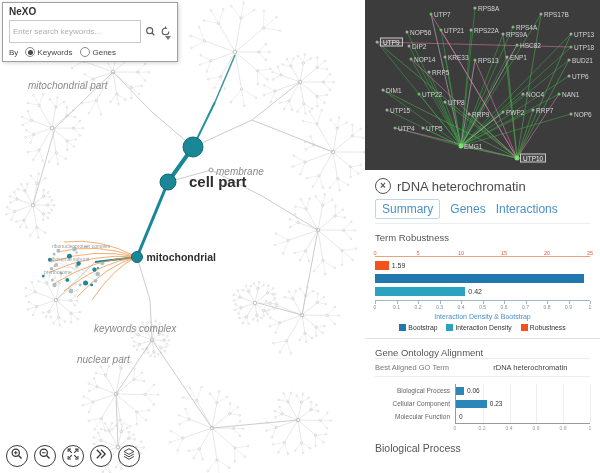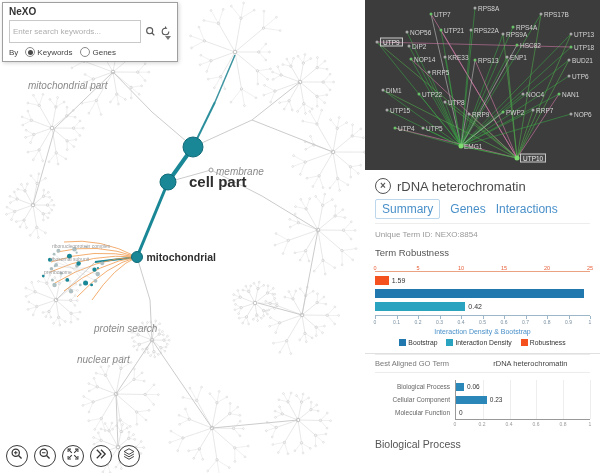--- a/index.html
+++ b/index.html
@@ -1252,21 +1252,21 @@
         <circle cx="211" cy="170" r="2" fill="#fff" stroke="#9a9a9a" stroke-width="1"></circle>
         <circle cx="193" cy="147" r="10" fill="#1a8796" stroke="#0f6b78" stroke-width="1"></circle>
         <circle cx="168" cy="182" r="8" fill="#1a8796" stroke="#0f6b78" stroke-width="1"></circle>
         <circle cx="137" cy="257" r="5.5" fill="#1a8796" stroke="#0f6b78" stroke-width="1"></circle>
       </svg>
     <div id="tree-labels">
         <div class="hl-label" style="left: 189px; top: 173.3px; font-size: 15px;">cell part</div>
         <div class="hl-label" style="left: 146.5px; top: 250.91px; font-size: 10.5px;">mitochondrial</div>
         <div class="gray-label" style="left: 28px; top: 80px;">mitochondrial part</div>
         <div class="gray-label" style="left: 216px; top: 166px;">membrane</div>
-        <div class="gray-label" style="left: 94px; top: 323px;">protein search</div>
+        <div class="gray-label" style="left: 94px; top: 323px;">keywords complex</div>
         <div class="gray-label" style="left: 77px; top: 354px;">nuclear part</div>
         <div class="tiny-label" style="left: 52px; top: 243px;">ribonucleoprotein complex</div>
         <div class="tiny-label" style="left: 50px; top: 256px;">ribosomal subunit</div>
         <div class="tiny-label" style="left: 44px; top: 269px;">preribosome</div>
       </div>
 
     <div class="search-widget">
       <div class="nexo-title">NeXO</div>
       <div class="search-row">
         <input type="text" placeholder="Enter search keywords..." style="">
@@ -1472,24 +1472,20 @@
   <div class="details-panel">
     <div class="dp-header">
       <span class="close-btn">×</span>
       <span class="dp-title">rDNA heterochromatin</span>
     </div>
     <div class="tabs" id="tabs">
         <div class="tab active">Summary</div>
         <div class="tab">Genes</div>
         <div class="tab">Interactions</div>
       </div>
-    <div class="uid">
-      <span>Unique Term ID:</span>
-      <span>NEXO:8854</span>
-    </div>
     <div class="sec-title">Term Robustness</div>
     <div class="rchart">
       <div class="axis-top" id="rtop">
           <span style="left: 0%;">0</span>
           <span style="left: 20%;">5</span>
           <span style="left: 40%;">10</span>
           <span style="left: 60%;">15</span>
           <span style="left: 80%;">20</span>
           <span style="left: 100%;">25</span>
         </div>
@@ -1531,20 +1527,21 @@
           <span style="left: 100%;">1</span>
         </div>
       <div class="axis-caption">Interaction Density &amp; Bootstrap</div>
       <div class="legend" id="rlegend">
           <div><span class="sw" style="background: rgb(33, 120, 174);"></span>Bootstrap</div>
           <div><span class="sw" style="background: rgb(42, 163, 192);"></span>Interaction Density</div>
           <div><span class="sw" style="background: rgb(244, 81, 30);"></span>Robustness</div>
         </div>
     </div>
     <div class="divider"></div>
+    <div class="sec-title">Gene Ontology Alignment</div>
     <div id="go-rows">
         <div class="go-row">
           <span class="k">Best Aligned GO Term</span>
           <span class="v">rDNA heterochromatin</span>
         </div>
       </div>
     <div class="gc">
       <div class="gc-labels" id="gc-labels">
           <div>Biological Process</div>
           <div>Cellular Component</div>

